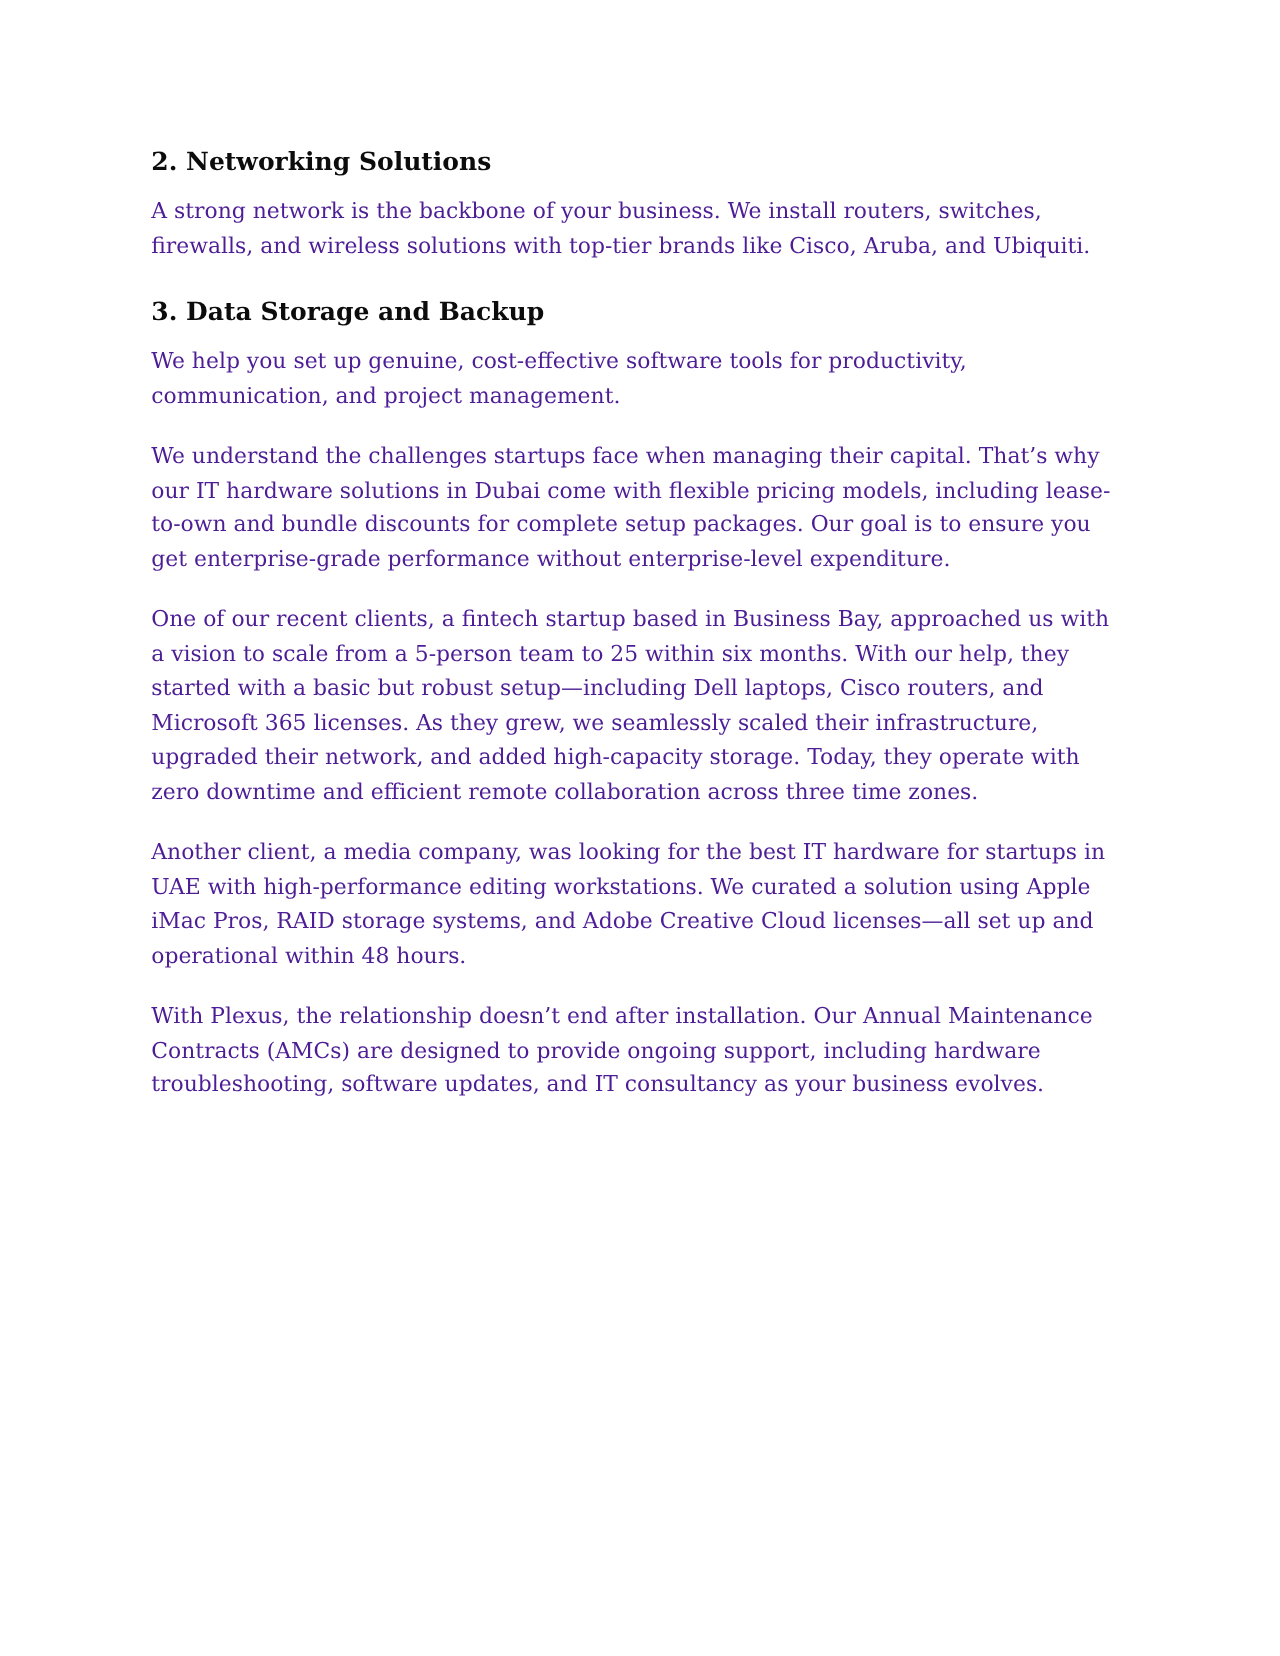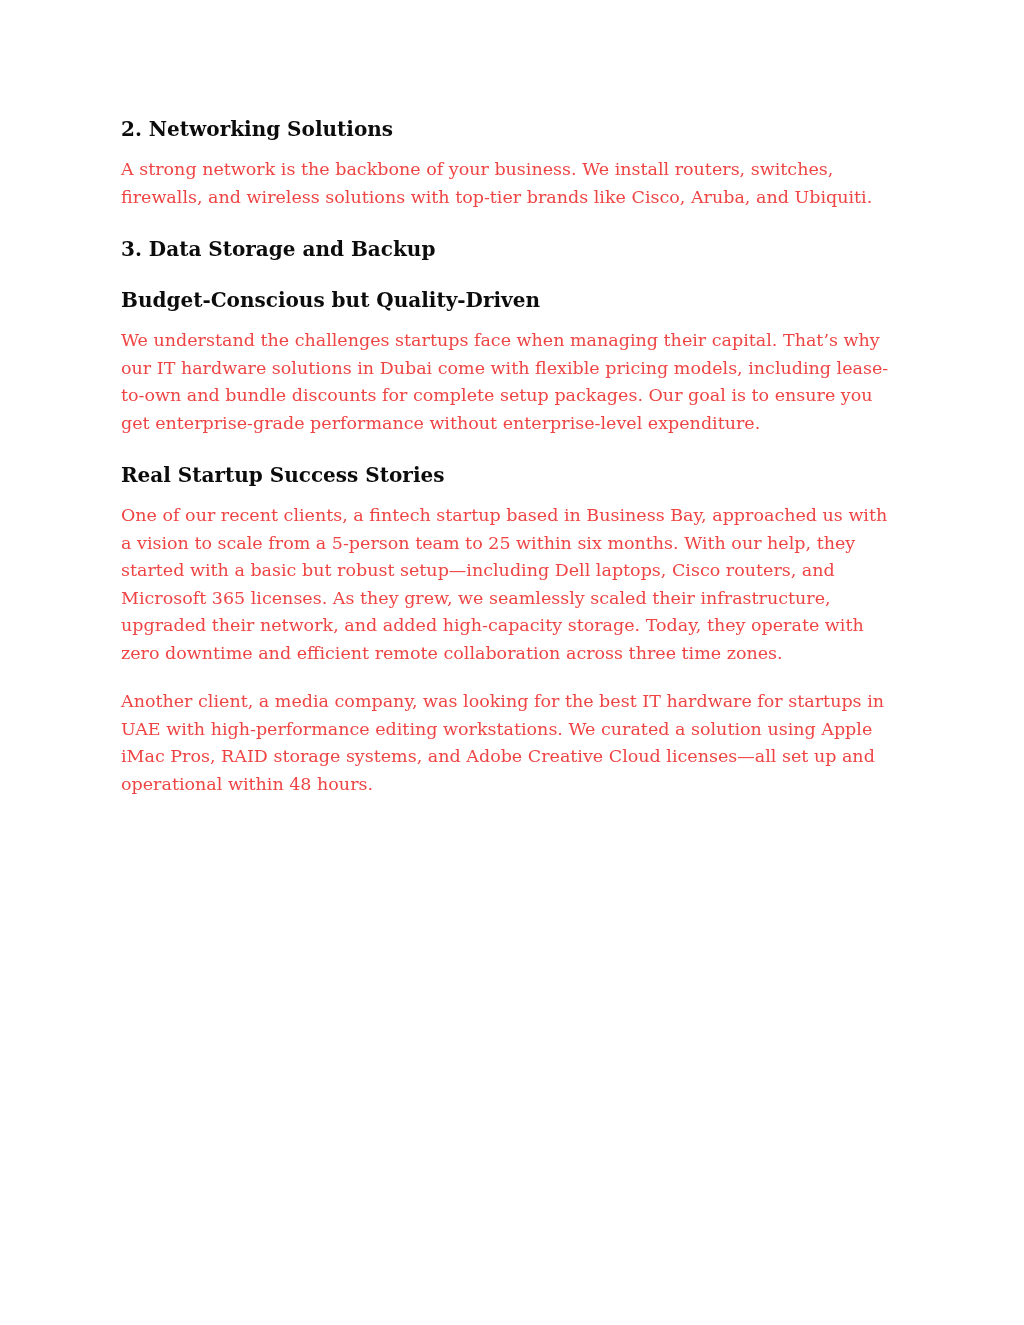--- a/index.html
+++ b/index.html
@@ -29,32 +29,32 @@
     color: #0c0c0c;
     margin: 25px 0 14px 0;
   }
   .doc-content h2:first-child {
     margin-top: 0;
   }
   .doc-content p {
     font-size: 17.5px;
     line-height: 27.5px;
     font-weight: 400;
-    color: #ef4444;
+    color: #4c1d95;
     margin: 0 0 21px 0;
     text-align: left;
   }
 </style>
 </head>
 <body>
 
 <div class="page">
   <div class="doc-content" id="doc-content">
       <h2>2. Networking Solutions</h2>
       <p>A strong network is the backbone of your business. We install routers, switches, firewalls, and wireless solutions with top-tier brands like Cisco, Aruba, and Ubiquiti.</p>
       <h2>3. Data Storage and Backup</h2>
-      <h2>Budget-Conscious but Quality-Driven</h2>
+      <p>We help you set up genuine, cost-effective software tools for productivity, communication, and project management.</p>
       <p>We understand the challenges startups face when managing their capital. That’s why our IT hardware solutions in Dubai come with flexible pricing models, including lease-to-own and bundle discounts for complete setup packages. Our goal is to ensure you get enterprise-grade performance without enterprise-level expenditure.</p>
-      <h2>Real Startup Success Stories</h2>
       <p>One of our recent clients, a fintech startup based in Business Bay, approached us with a vision to scale from a 5-person team to 25 within six months. With our help, they started with a basic but robust setup—including Dell laptops, Cisco routers, and Microsoft 365 licenses. As they grew, we seamlessly scaled their infrastructure, upgraded their network, and added high-capacity storage. Today, they operate with zero downtime and efficient remote collaboration across three time zones.</p>
       <p>Another client, a media company, was looking for the best IT hardware for startups in UAE with high-performance editing workstations. We curated a solution using Apple iMac Pros, RAID storage systems, and Adobe Creative Cloud licenses—all set up and operational within 48 hours.</p>
+      <p>With Plexus, the relationship doesn’t end after installation. Our Annual Maintenance Contracts (AMCs) are designed to provide ongoing support, including hardware troubleshooting, software updates, and IT consultancy as your business evolves.</p>
     </div>
 </div>
 
 </body></html>

